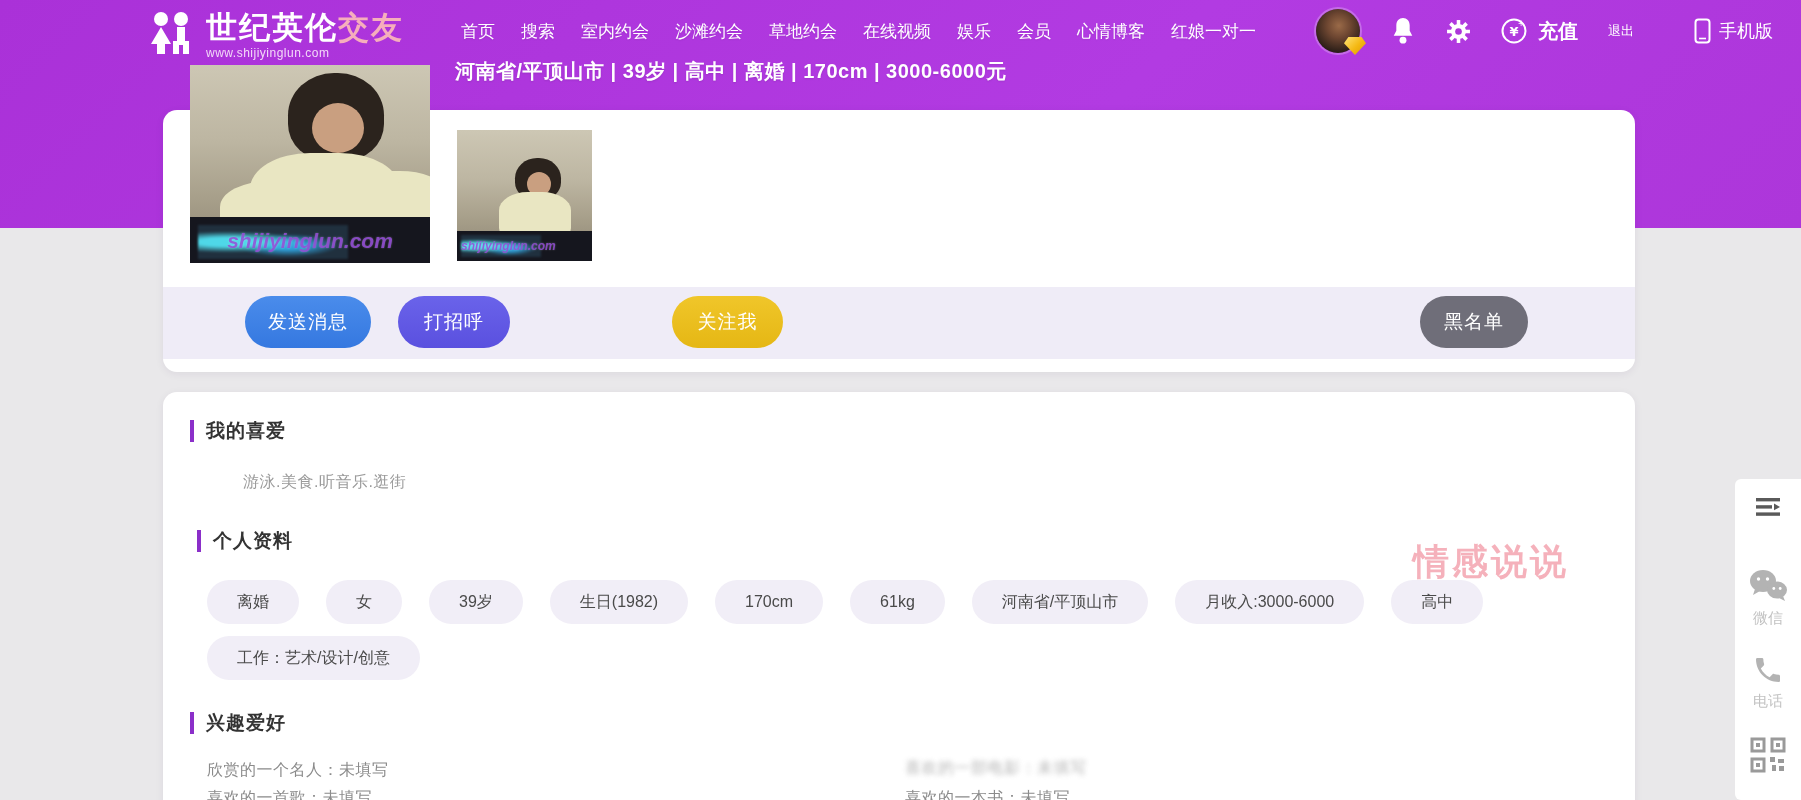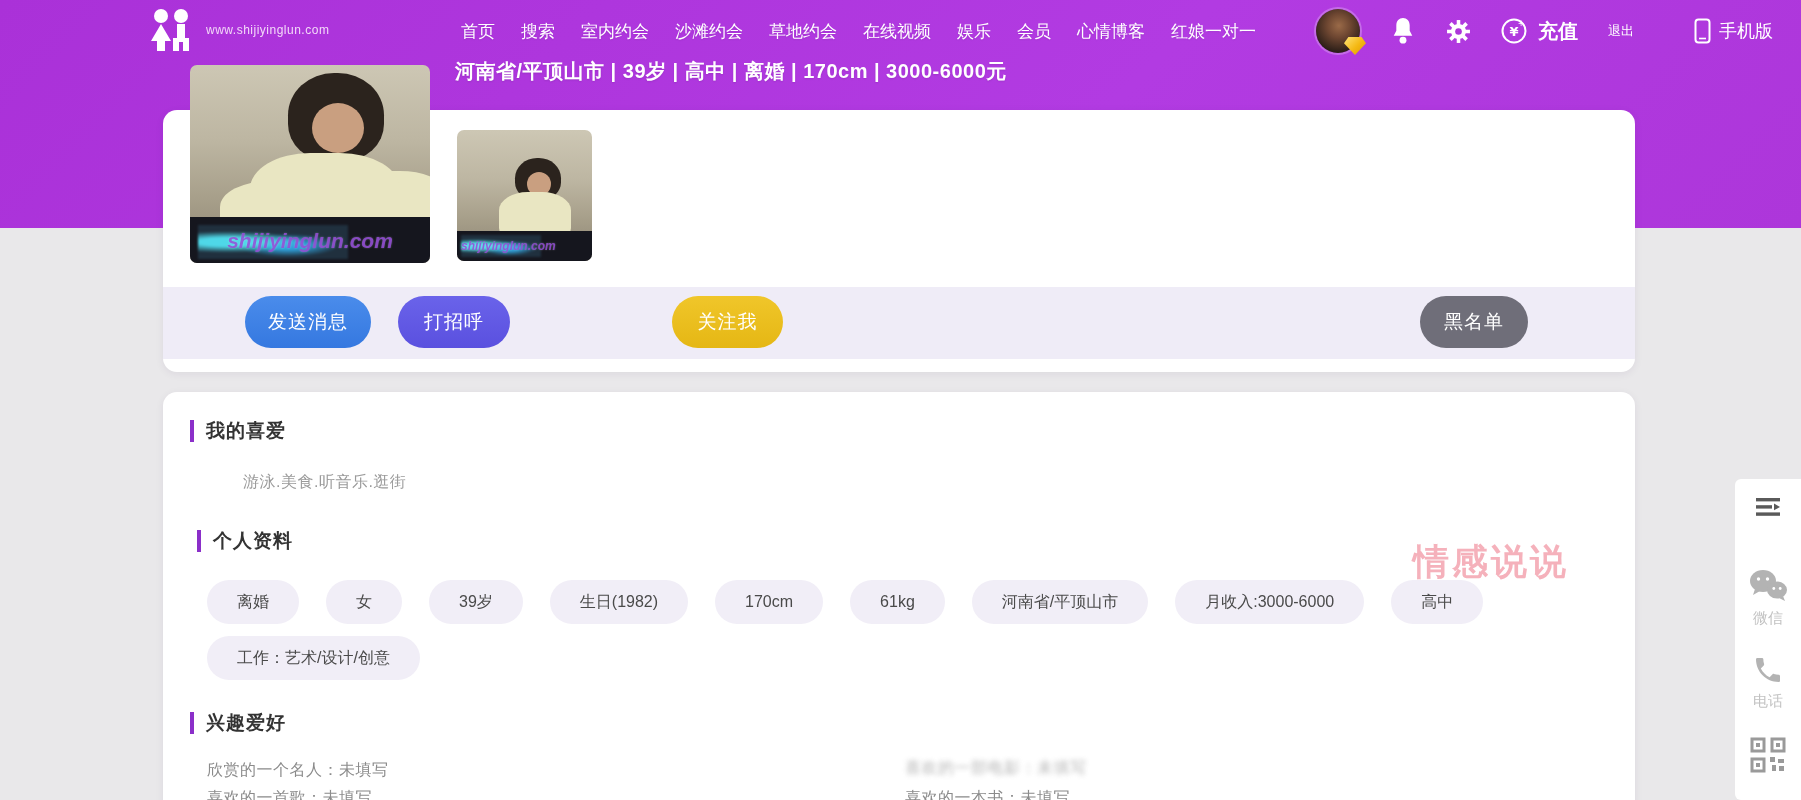--- a/index.html
+++ b/index.html
@@ -47,21 +47,21 @@
 
   .btn { position:absolute; top:186px; height:52px; border:none; border-radius:26px; color:#fff;
     font-size:19px; font-family:inherit; cursor:pointer; letter-spacing:1px; }
   .btn-send  { left:82px;  width:126px; background:linear-gradient(180deg,#4a8ceb,#3578e0); }
   .btn-greet { left:235px; width:112px; background:linear-gradient(180deg,#6a63ea,#5a50df); }
   .btn-room  { left:372px; width:112px; background:linear-gradient(180deg,#ab55ea,#9a43de); }
   .btn-follow{ left:509px; width:111px; background:linear-gradient(180deg,#f0c62a,#e5b714); }
   .btn-black { left:1257px;width:108px; background:#6f6e79; }
 
   
-  .photo { position:absolute; z-index:6; overflow:hidden; border-radius:7px; cursor:pointer;
+  .photo { position:absolute; z-index:6; overflow:hidden; border-radius:0; cursor:pointer;
     background:linear-gradient(180deg,#cdc7b4 0%,#bdb6a2 38%,#a59d88 70%,#8a8272 100%); }
   .photo-main { left:190px; top:65px; width:240px; height:198px; }
   .photo-thumb { left:457px; top:130px; width:135px; height:131px; }
   .ph-hair { position:absolute; border-radius:48% 48% 42% 42%; background:#2b231d; }
   .photo-main .ph-hair { left:98px; top:8px; width:96px; height:88px; }
   .photo-thumb .ph-hair { left:58px; top:28px; width:46px; height:42px; }
   .ph-face { position:absolute; border-radius:50%; background:#c99f80; }
   .photo-main .ph-face { left:122px; top:38px; width:52px; height:50px; }
   .photo-thumb .ph-face { left:70px; top:42px; width:24px; height:24px; }
   .ph-body { position:absolute; border-radius:40% 40% 10px 10px; background:#e9e6c2; }
@@ -125,20 +125,23 @@
   <div class="logo">
     <svg class="logo-mark" viewBox="0 0 50 48">
       <g fill="#ffffff">
         <circle cx="15" cy="9" r="7"></circle>
         <path d="M15 17 L5 34 L11 34 L11 44 L19 44 L19 34 L25 34 Z"></path>
         <circle cx="35" cy="9" r="7"></circle>
         <path d="M31 17 h8 v14 h4 v13 h-6 v-9 h-4 v9 h-6 v-13 h4 z"></path>
       </g>
     </svg>
     <div>
+      <div>
+        <span class="logo-text-main">世纪英伦</span><span class="logo-text-accent">交友</span>
+      </div>
       <div class="logo-url">www.shijiyinglun.com</div>
     </div>
   </div>
 
   <div class="nav">
 
       <div class="nav-item">首页</div>
 
       <div class="nav-item">搜索</div>
 

